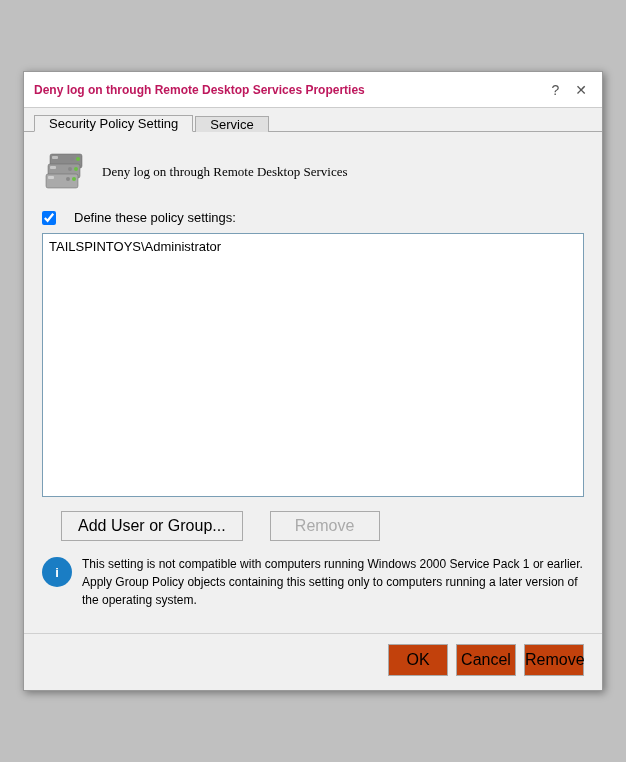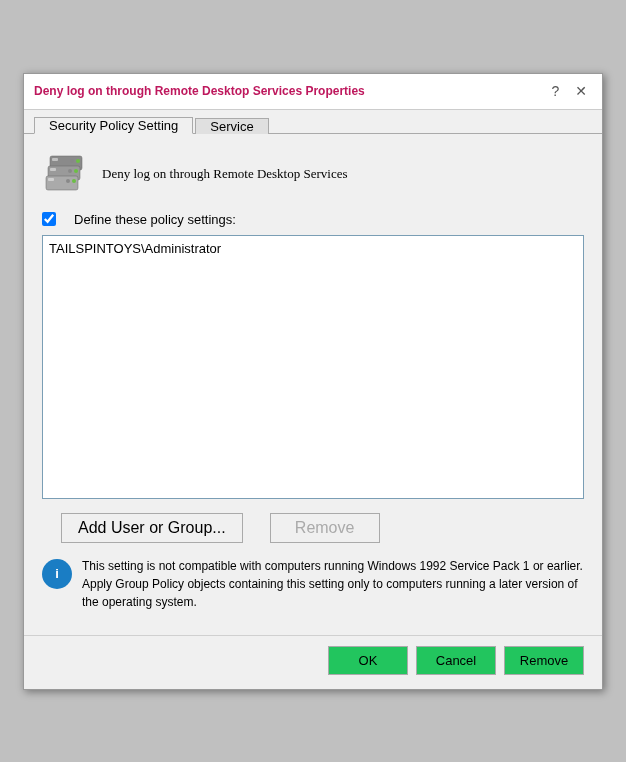--- a/index.html
+++ b/index.html
@@ -195,24 +195,24 @@
       justify-content: flex-end;
       gap: 8px;
       padding: 10px 18px 14px 18px;
       background: #f0f0f0;
       border-top: 1px solid #d0d0d0;
     }
 
     .footer-btn {
       padding: 6px 0;
       border: 1px solid #aaa;
-      background: #22c55e;
-      cursor: pointer;
-      font-size: 13px;
-      width: 80px;
+      background: #c2410c;
+      cursor: pointer;
+      font-size: 16px;
+      width: 60px;
       text-align: center;
     }
 
     
     .server-stack {
       position: relative;
       width: 48px;
       height: 48px;
     }
   </style>
@@ -275,21 +275,21 @@
 
     <div class="buttons-row">
       <button class="btn">Add User or Group...</button>
       <button class="btn" disabled="">Remove</button>
     </div>
 
     <div class="info-box">
       <div class="info-icon">
         <span>i</span>
       </div>
-      <span class="info-text">This setting is not compatible with computers running Windows 1992 Service Pack 1 or earlier.  Apply Group Policy objects containing this setting only to computers running a later version of the operating system.</span>
+      <span class="info-text">This setting is not compatible with computers running Windows 2000 Service Pack 1 or earlier.  Apply Group Policy objects containing this setting only to computers running a later version of the operating system.</span>
     </div>
 
   </div>
 
   <div class="footer">
     <button class="footer-btn">OK</button>
     <button class="footer-btn">Cancel</button>
     <button class="footer-btn">Remove</button>
   </div>
 </div>

